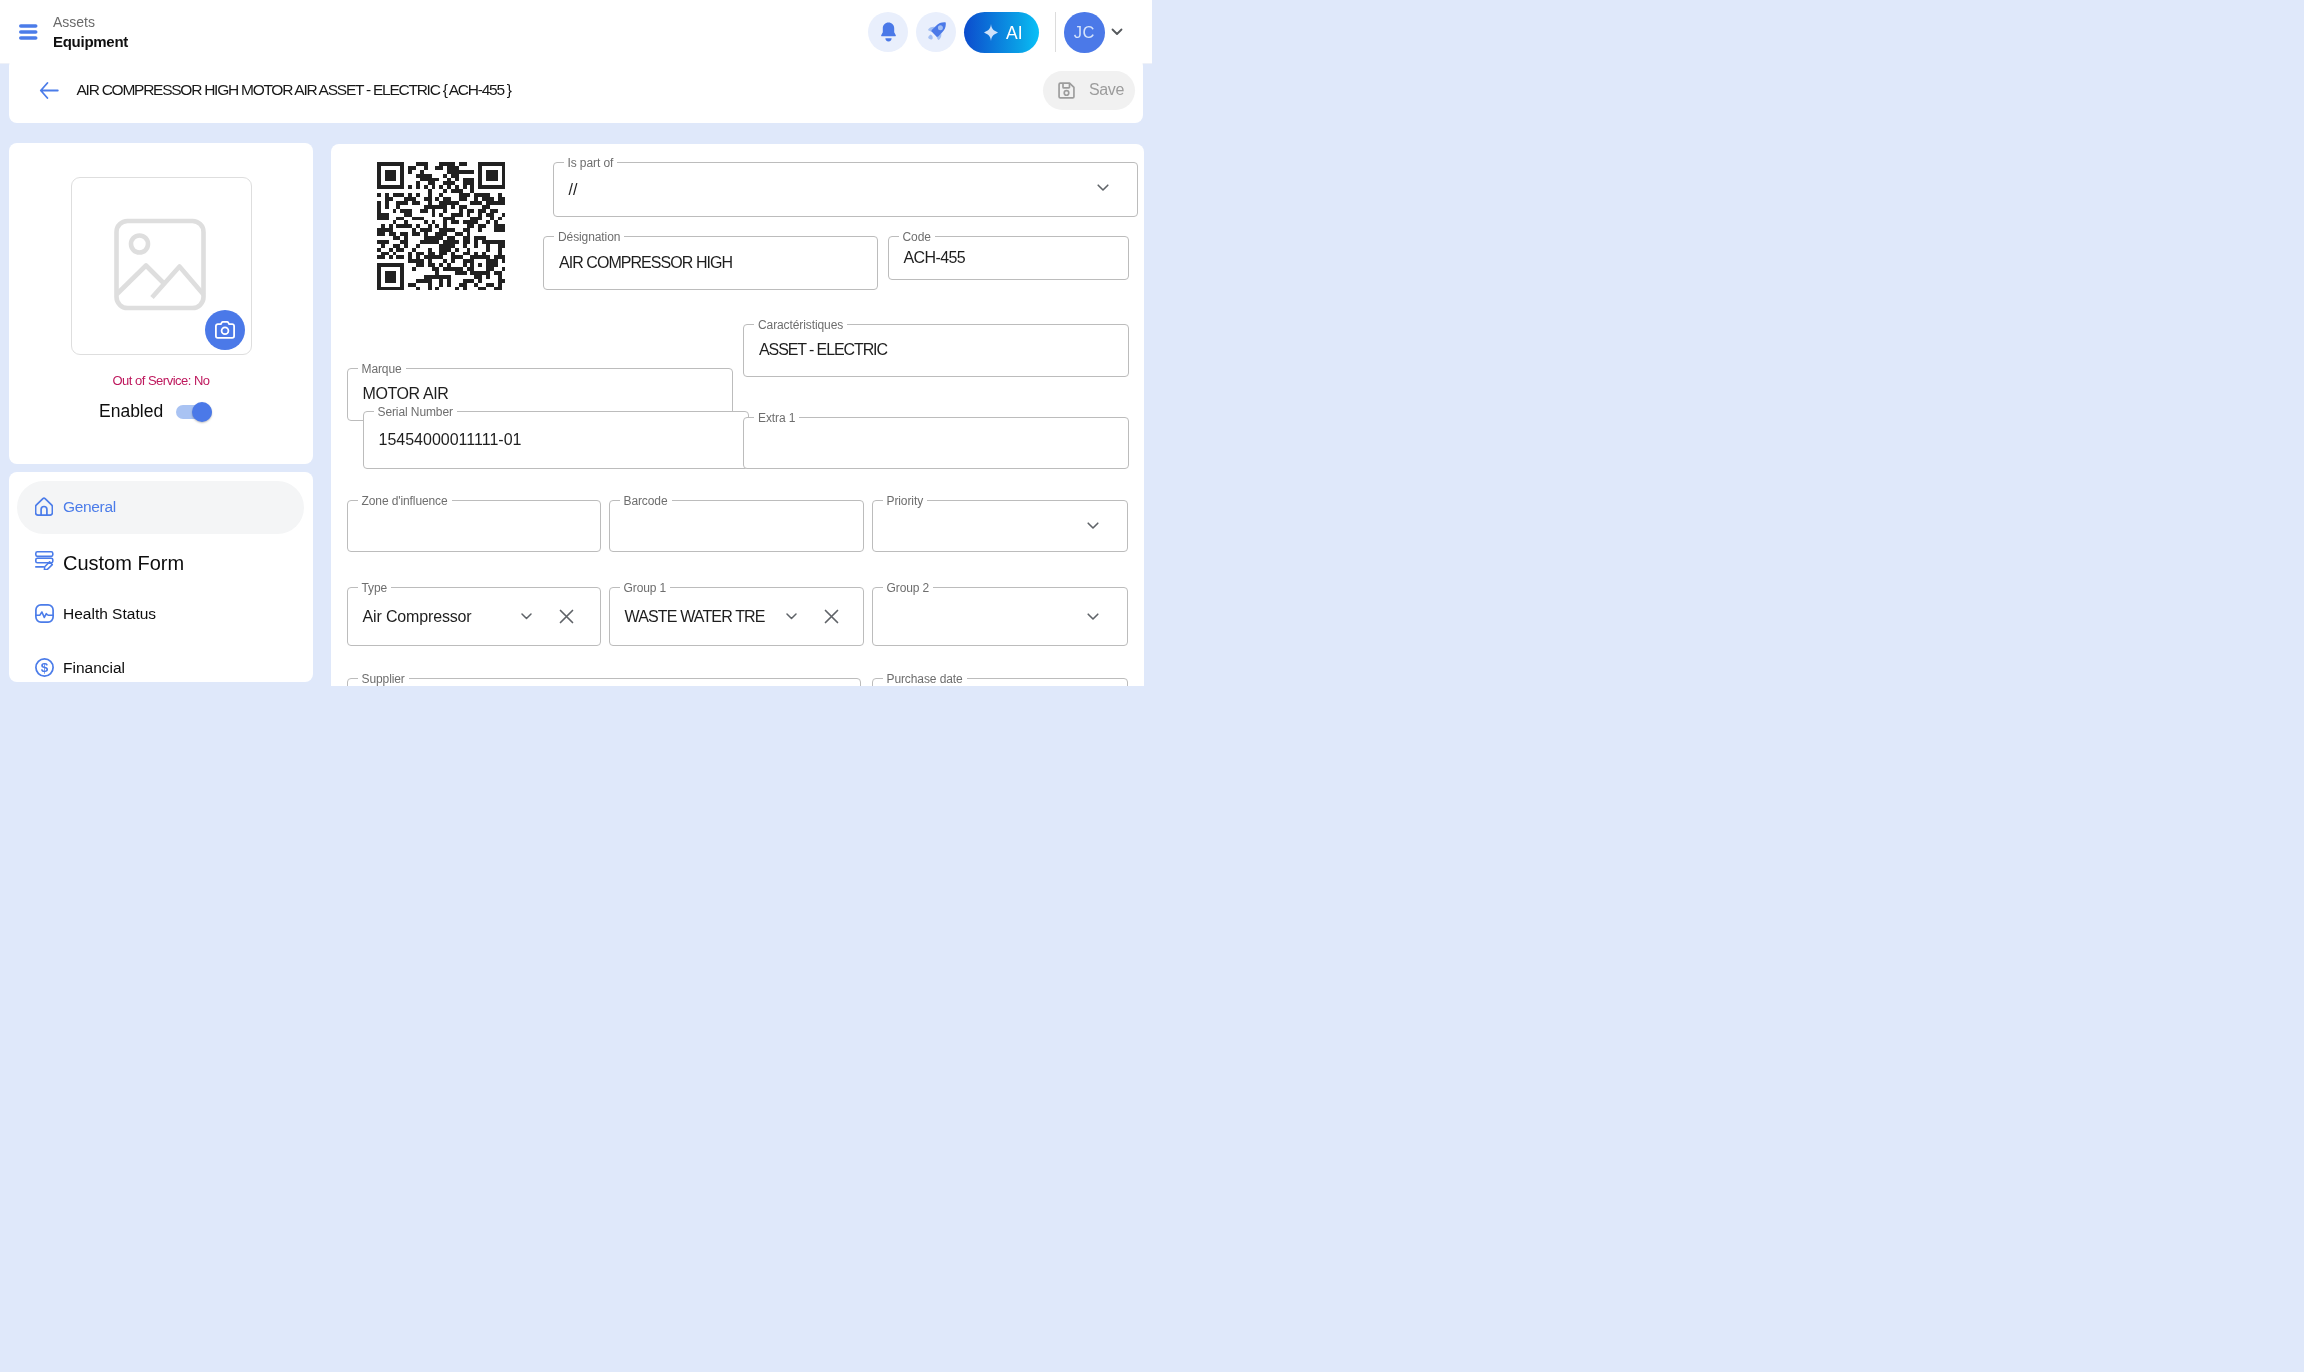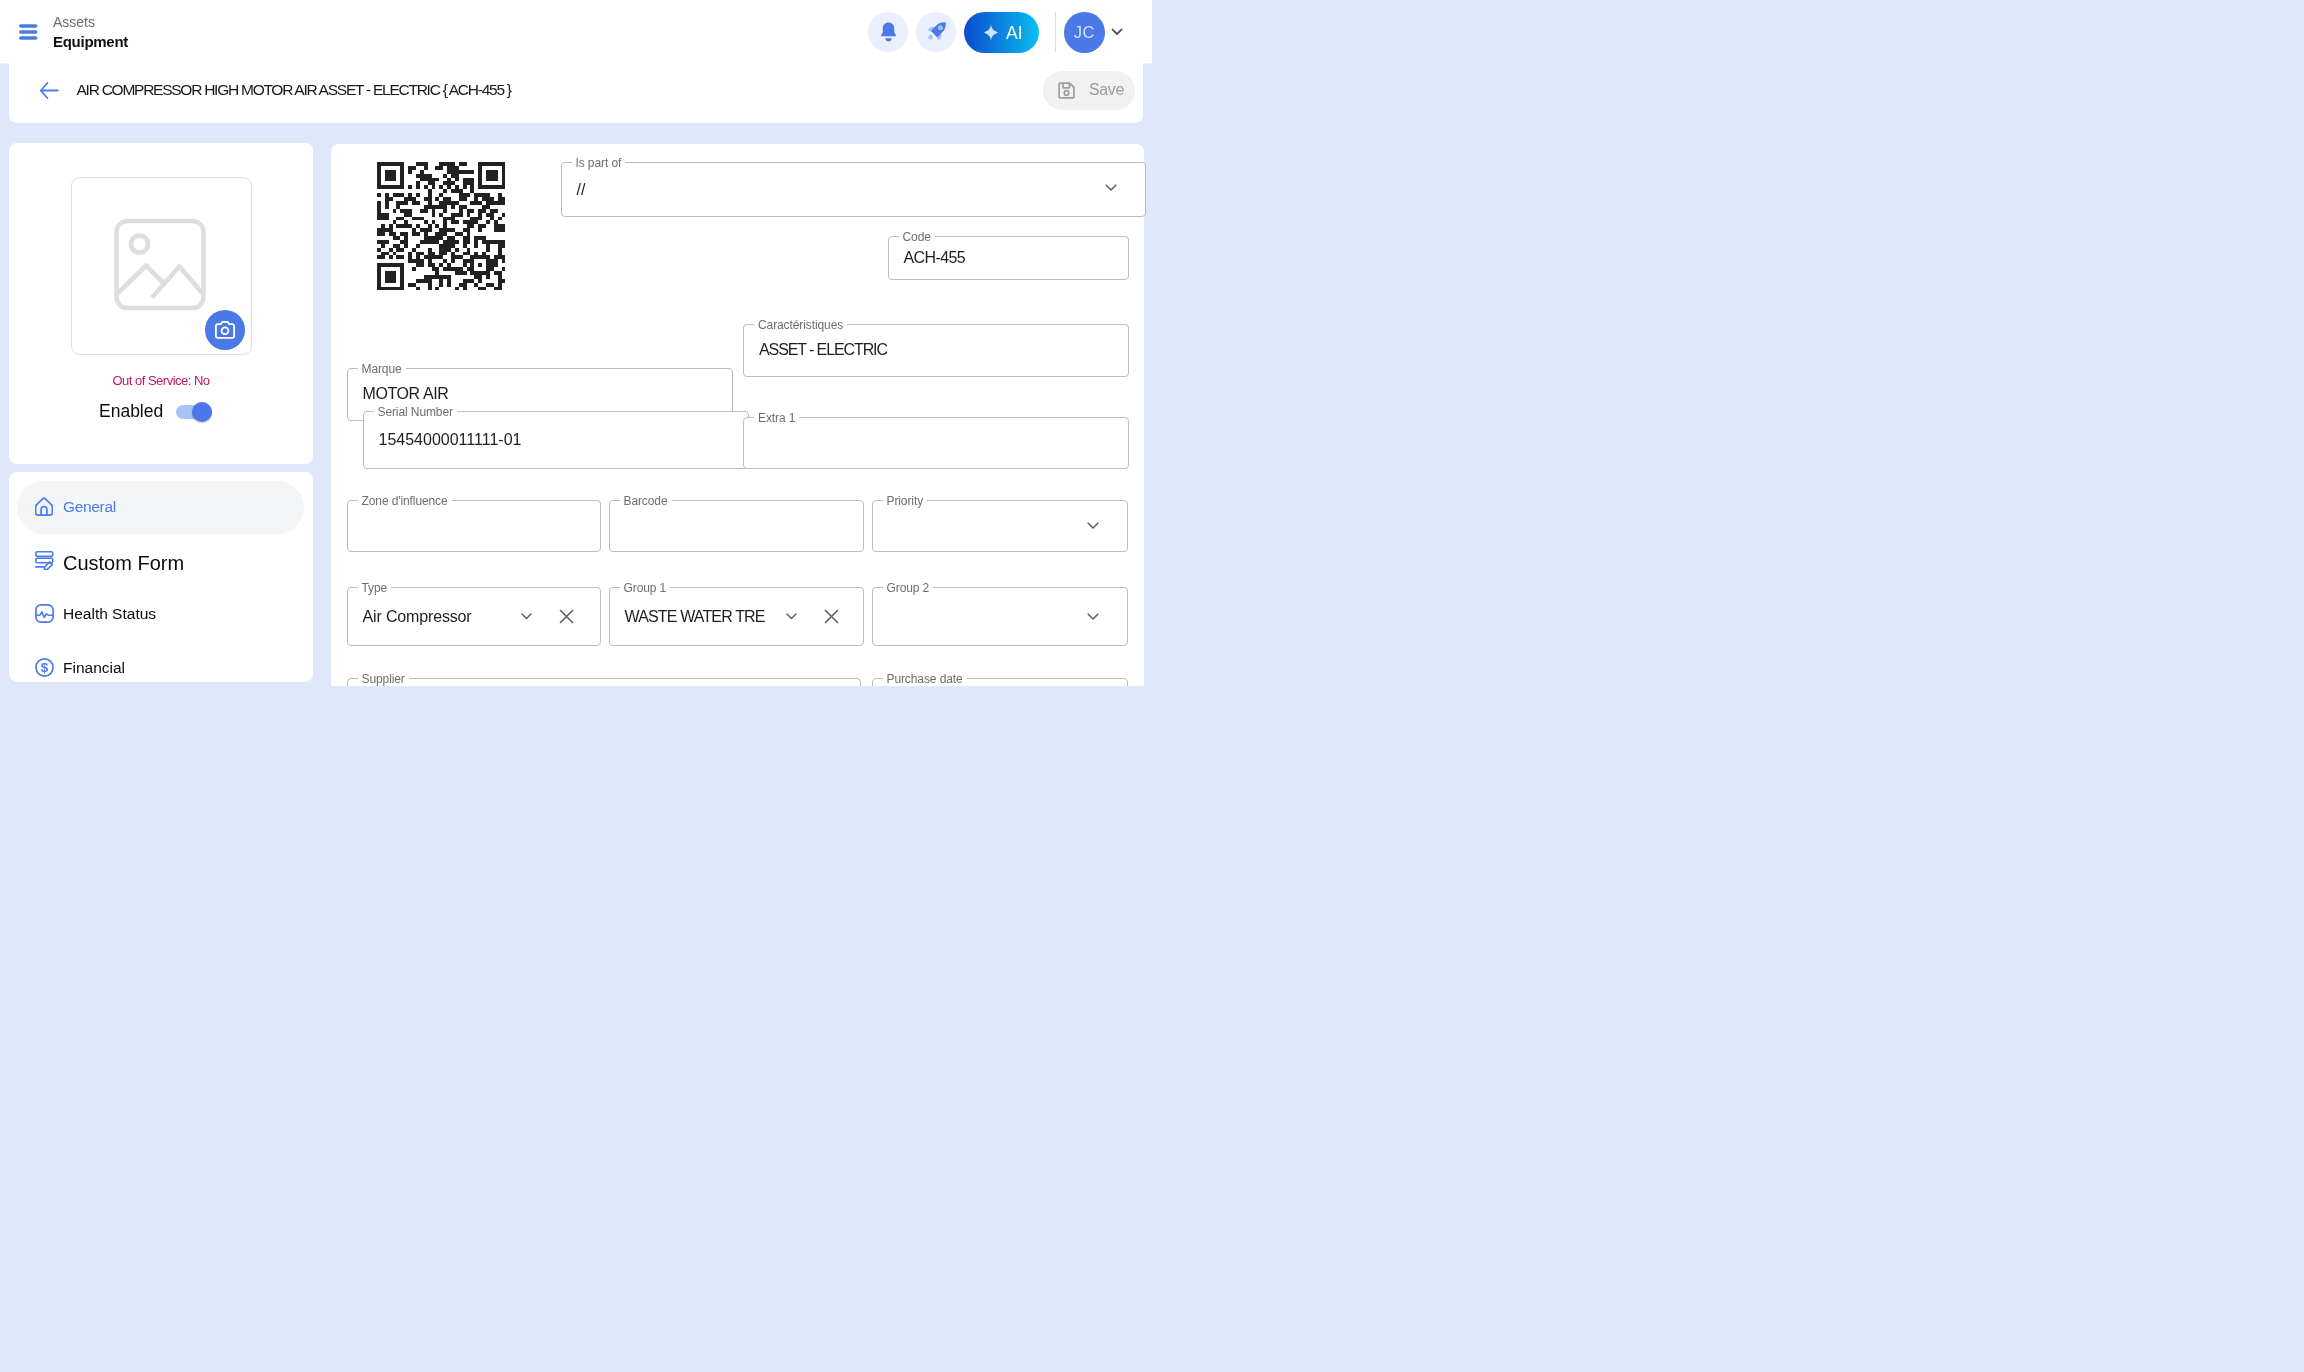--- a/index.html
+++ b/index.html
@@ -121,28 +121,32 @@
   </svg>
   <div class="abs" style="left:54px;top:187.5px;font-size:15.5px;color:#0d0d0d;letter-spacing:0;">Financial</div>
 </div>
 
 <div class="card" id="maincard" style="left:330.5px;top:143.5px;width:813.5px;height:559px;">
 
   <svg class="abs" style="left:46px;top:18px" width="128.5" height="128.5" viewBox="0 0 33 33" shape-rendering="crispEdges">
     <path d="M0 0h7v1H0zM10 0h3v1H10zM16 0h4v1H16zM21 0h2v1H21zM26 0h7v1H26zM0 1h1v1H0zM6 1h1v1H6zM8 1h2v1H8zM12 1h1v1H12zM15 1h2v1H15zM18 1h3v1H18zM26 1h1v1H26zM32 1h1v1H32zM0 2h1v1H0zM2 2h3v1H2zM6 2h1v1H6zM8 2h1v1H8zM11 2h1v1H11zM18 2h7v1H18zM26 2h1v1H26zM28 2h3v1H28zM32 2h1v1H32zM0 3h1v1H0zM2 3h3v1H2zM6 3h1v1H6zM10 3h4v1H10zM17 3h1v1H17zM19 3h2v1H19zM26 3h1v1H26zM28 3h3v1H28zM32 3h1v1H32zM0 4h1v1H0zM2 4h3v1H2zM6 4h1v1H6zM11 4h5v1H11zM18 4h1v1H18zM20 4h1v1H20zM22 4h3v1H22zM26 4h1v1H26zM28 4h3v1H28zM32 4h1v1H32zM0 5h1v1H0zM6 5h1v1H6zM10 5h1v1H10zM13 5h2v1H13zM17 5h3v1H17zM22 5h3v1H22zM26 5h1v1H26zM32 5h1v1H32zM0 6h7v1H0zM8 6h1v1H8zM10 6h1v1H10zM12 6h1v1H12zM14 6h1v1H14zM16 6h1v1H16zM18 6h1v1H18zM20 6h1v1H20zM22 6h1v1H22zM24 6h1v1H24zM26 6h7v1H26zM13 7h1v1H13zM17 7h1v1H17zM19 7h3v1H19zM24 7h1v1H24zM0 8h1v1H0zM2 8h1v1H2zM4 8h3v1H4zM8 8h1v1H8zM10 8h1v1H10zM13 8h1v1H13zM16 8h1v1H16zM21 8h3v1H21zM25 8h4v1H25zM31 8h1v1H31zM2 9h2v1H2zM7 9h3v1H7zM12 9h2v1H12zM15 9h1v1H15zM17 9h2v1H17zM21 9h2v1H21zM25 9h1v1H25zM27 9h3v1H27zM31 9h2v1H31zM0 10h1v1H0zM2 10h1v1H2zM5 10h3v1H5zM9 10h2v1H9zM13 10h1v1H13zM16 10h5v1H16zM24 10h3v1H24zM28 10h5v1H28zM0 11h1v1H0zM2 11h1v1H2zM5 11h1v1H5zM12 11h6v1H12zM19 11h1v1H19zM21 11h2v1H21zM27 11h2v1H27zM0 12h1v1H0zM4 12h1v1H4zM6 12h3v1H6zM11 12h2v1H11zM14 12h1v1H14zM17 12h1v1H17zM21 12h1v1H21zM23 12h2v1H23zM26 12h2v1H26zM29 12h2v1H29zM0 13h3v1H0zM7 13h2v1H7zM14 13h1v1H14zM16 13h1v1H16zM19 13h3v1H19zM23 13h1v1H23zM26 13h1v1H26zM28 13h2v1H28zM32 13h1v1H32zM0 14h3v1H0zM5 14h2v1H5zM9 14h3v1H9zM17 14h3v1H17zM24 14h3v1H24zM29 14h1v1H29zM31 14h1v1H31zM4 15h1v1H4zM7 15h1v1H7zM12 15h1v1H12zM14 15h1v1H14zM17 15h1v1H17zM19 15h2v1H19zM22 15h4v1H22zM28 15h1v1H28zM30 15h1v1H30zM1 16h1v1H1zM3 16h1v1H3zM5 16h4v1H5zM10 16h1v1H10zM13 16h1v1H13zM15 16h1v1H15zM17 16h1v1H17zM23 16h2v1H23zM26 16h2v1H26zM30 16h3v1H30zM0 17h4v1H0zM9 17h1v1H9zM11 17h3v1H11zM16 17h4v1H16zM22 17h2v1H22zM26 17h1v1H26zM30 17h3v1H30zM0 18h2v1H0zM3 18h2v1H3zM6 18h2v1H6zM9 18h2v1H9zM12 18h1v1H12zM15 18h3v1H15zM20 18h2v1H20zM23 18h1v1H23zM4 19h2v1H4zM7 19h1v1H7zM12 19h5v1H12zM18 19h2v1H18zM22 19h2v1H22zM25 19h3v1H25zM0 20h3v1H0zM6 20h2v1H6zM11 20h5v1H11zM17 20h4v1H17zM22 20h2v1H22zM25 20h1v1H25zM27 20h6v1H27zM1 21h1v1H1zM4 21h2v1H4zM7 21h1v1H7zM10 21h1v1H10zM16 21h4v1H16zM22 21h1v1H22zM25 21h1v1H25zM28 21h1v1H28zM31 21h2v1H31zM0 22h1v1H0zM3 22h1v1H3zM5 22h2v1H5zM9 22h1v1H9zM13 22h1v1H13zM16 22h3v1H16zM20 22h1v1H20zM23 22h1v1H23zM28 22h1v1H28zM31 22h1v1H31zM1 23h2v1H1zM4 23h1v1H4zM8 23h1v1H8zM10 23h2v1H10zM13 23h2v1H13zM16 23h2v1H16zM19 23h1v1H19zM22 23h2v1H22zM25 23h1v1H25zM27 23h1v1H27zM31 23h1v1H31zM0 24h2v1H0zM3 24h1v1H3zM5 24h2v1H5zM8 24h1v1H8zM10 24h1v1H10zM12 24h5v1H12zM19 24h3v1H19zM24 24h5v1H24zM30 24h3v1H30zM8 25h4v1H8zM13 25h1v1H13zM17 25h1v1H17zM19 25h1v1H19zM22 25h3v1H22zM28 25h3v1H28zM32 25h1v1H32zM0 26h7v1H0zM10 26h2v1H10zM13 26h2v1H13zM16 26h1v1H16zM18 26h1v1H18zM22 26h1v1H22zM24 26h1v1H24zM26 26h1v1H26zM28 26h3v1H28zM0 27h1v1H0zM6 27h1v1H6zM9 27h1v1H9zM14 27h2v1H14zM17 27h5v1H17zM23 27h2v1H23zM28 27h2v1H28zM32 27h1v1H32zM0 28h1v1H0zM2 28h3v1H2zM6 28h1v1H6zM15 28h1v1H15zM20 28h3v1H20zM24 28h5v1H24zM30 28h2v1H30zM0 29h1v1H0zM2 29h3v1H2zM6 29h1v1H6zM12 29h7v1H12zM25 29h2v1H25zM28 29h1v1H28zM31 29h1v1H31zM0 30h1v1H0zM2 30h3v1H2zM6 30h1v1H6zM10 30h4v1H10zM16 30h1v1H16zM18 30h1v1H18zM22 30h3v1H22zM26 30h1v1H26zM31 30h2v1H31zM0 31h1v1H0zM6 31h1v1H6zM8 31h2v1H8zM13 31h1v1H13zM16 31h1v1H16zM18 31h1v1H18zM21 31h2v1H21zM25 31h1v1H25zM28 31h2v1H28zM31 31h1v1H31zM0 32h7v1H0zM10 32h1v1H10zM13 32h1v1H13zM15 32h1v1H15zM20 32h1v1H20zM22 32h1v1H22zM26 32h2v1H26zM30 32h2v1H30z" fill="#212121"></path>
   </svg>
 
-  <div class="fld" style="left:230px;top:18.5px;width:585px;height:55px;">
+  <div class="fld" style="left:222px;top:18.5px;width:585px;height:55px;">
     <span class="lbl">Is part of</span>
     <div class="val">//</div>
     <svg class="chev" style="right:28px;top:21px" width="12" height="8" viewBox="0 0 12 8">
         <path d="M1.2 1.2 L6 6 L10.8 1.2" fill="none" stroke="#5f6368" stroke-width="1.6" stroke-linecap="round" stroke-linejoin="round"></path>
       </svg>
   </div>
 
+  <div class="fld" style="left:212.5px;top:92px;width:334.5px;height:54px;">
+    <span class="lbl">Désignation</span>
+    <div class="val" style="letter-spacing:-0.95px">AIR COMPRESSOR HIGH</div>
+  </div>
   <div class="fld" style="left:557px;top:92px;width:241px;height:44px;">
     <span class="lbl">Code</span>
     <div class="val" style="letter-spacing:-0.6px">ACH-455</div>
   </div>
 
   <div class="fld" style="left:16px;top:180px;width:386px;height:53px;margin-top:44px;">
     <span class="lbl">Marque</span>
     <div class="val" style="letter-spacing:-0.4px">MOTOR AIR</div>
   </div>
   <div class="fld" style="left:412.5px;top:180px;width:385.5px;height:53px;">

